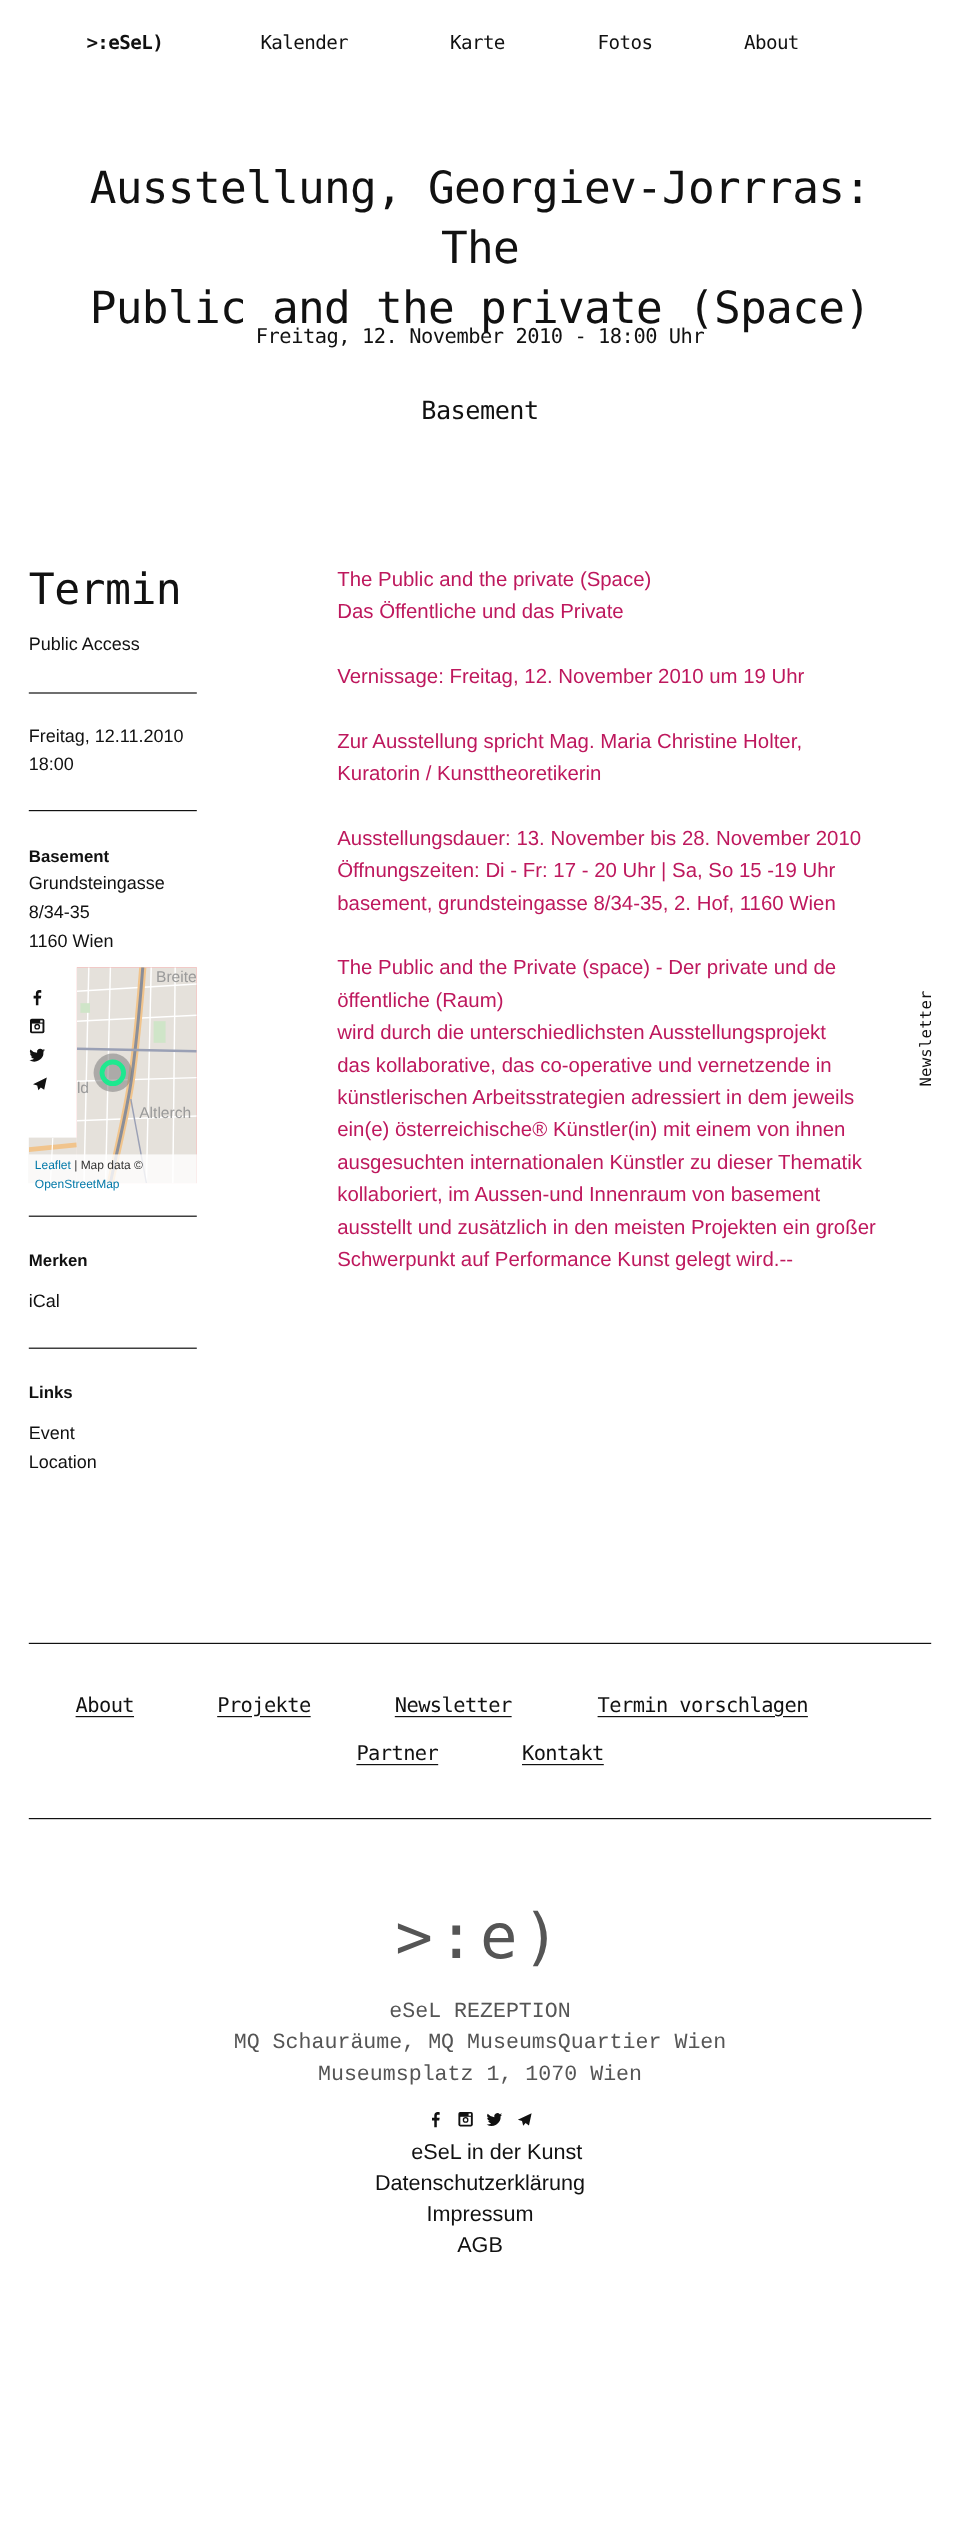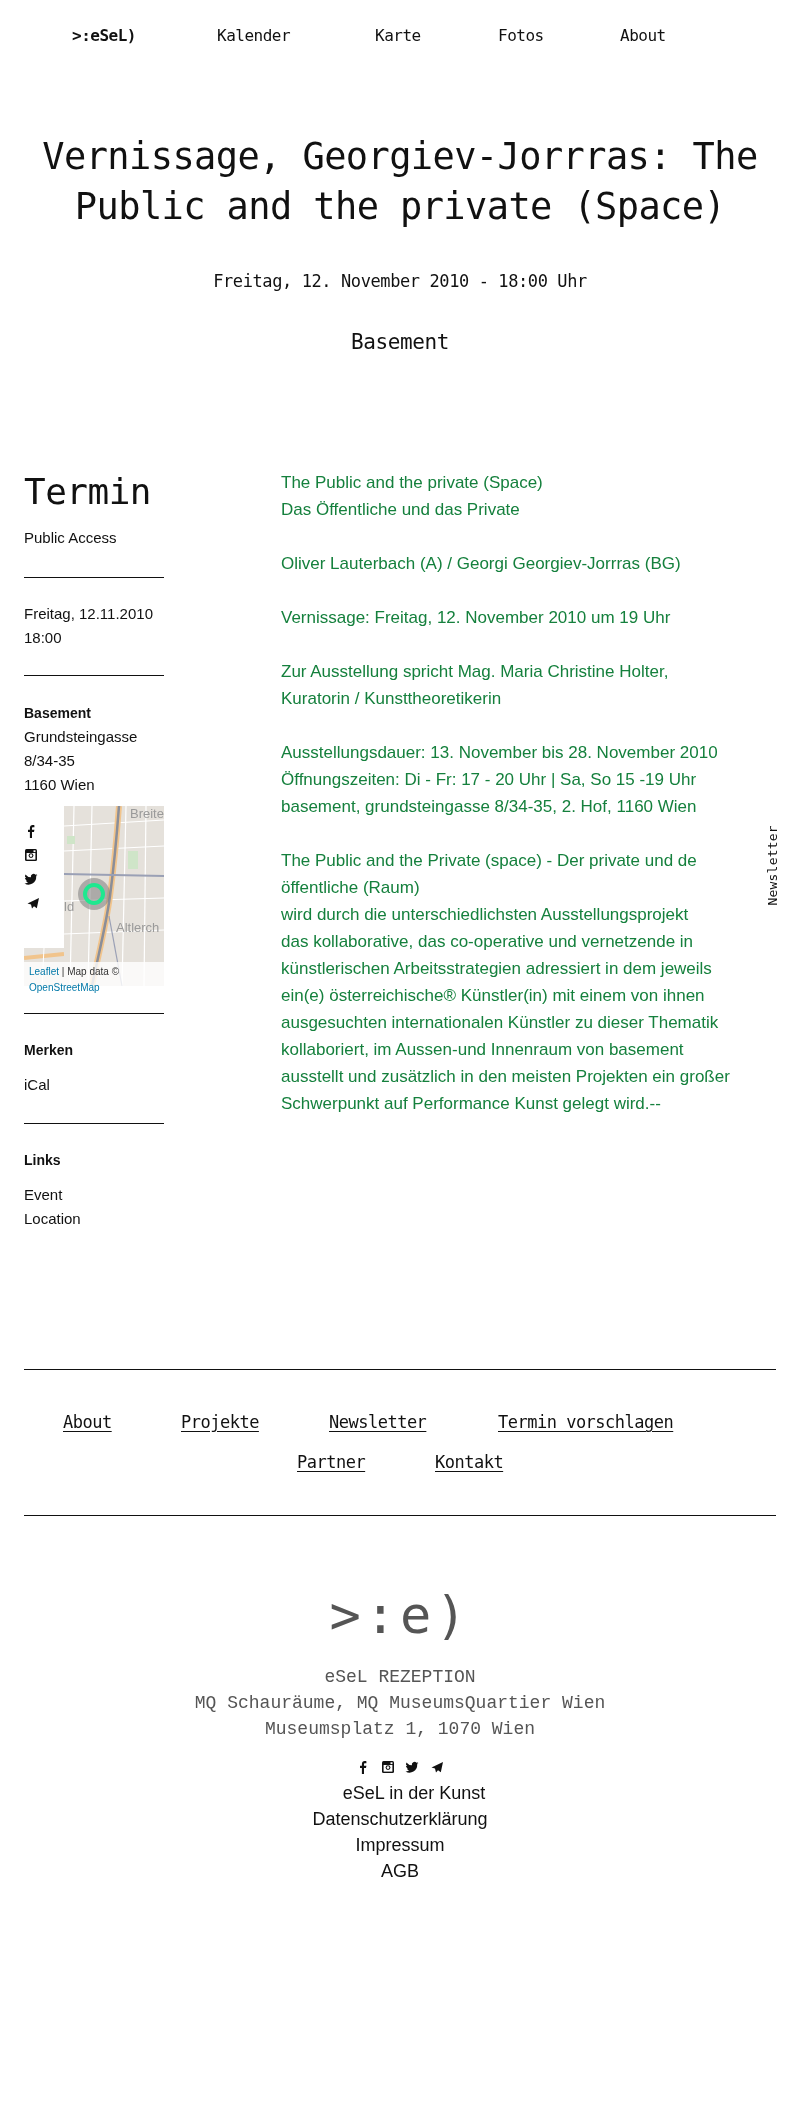--- a/index.html
+++ b/index.html
@@ -27,21 +27,21 @@
 
     .map { position: absolute; left: 40px; top: 340px; width: 100px; height: 180px; background: #fca5a5; overflow: hidden; }
     .map svg { display: block; }
     .attrib { position: absolute; left: 0; top: 492px; width: 140px; height: 36px; background: rgba(255,255,255,0.8); font-size: 10px; line-height: 16px; padding: 2px 5px; color: #333; }
     .attrib .lnk { color: #0078a8; }
 
     .social-side { position: absolute; left: 0; top: 358px; width: 16px; }
     .social-side .ic { display: block; width: 14px; height: 14px; margin-bottom: 10px; }
 
     
-    .content { position: absolute; left: 281px; top: 469px; width: 500px; font-size: 17px; line-height: 27px; color: #15803d; }
+    .content { position: absolute; left: 281px; top: 469px; width: 500px; font-size: 17px; line-height: 27px; color: #be185d; }
     .content p { margin-bottom: 27px; white-space: nowrap; }
 
     .newsletter-vert { position: absolute; left: 762px; top: 826px; width: 16px; height: 80px; }
     .newsletter-vert span { position: absolute; left: -30px; top: 32px; width: 80px; transform: rotate(-90deg); font-size: 13px; text-align: center; letter-spacing: 0.2px; }
 
     
     .footer-rule { position: absolute; left: 24px; width: 752px; border: 0; border-top: 1.5px solid #111; }
     .footer-link { position: absolute; font-size: 17px; letter-spacing: -0.5px; line-height: 22px; text-decoration: underline; text-underline-offset: 3px; }
 
     
@@ -56,21 +56,21 @@
 
 <nav class="topnav mono">
   <a class="item logo" style="left:72px;">&gt;:eSeL)</a>
   <a class="item" style="left:217px;">Kalender</a>
   <a class="item" style="left:375px;">Karte</a>
   <a class="item" style="left:498px;">Fotos</a>
   <a class="item" style="left:620px;">About</a>
 </nav>
 
 <h1 class="event-title mono">
-  <span style="display:block">Vernissage, Georgiev-Jorrras: The</span>
+  <span style="display:block">Ausstellung, Georgiev-Jorrras: The</span>
   <span style="display:block">Public and the private (Space)</span>
 </h1>
 <div class="event-date mono">Freitag, 12. November 2010 - 18:00 Uhr</div>
 <div class="event-venue mono">Basement</div>
 
 <aside class="sidebar">
   <div class="abs mono sb-heading" style="top:0px;">Termin</div>
   <div class="abs" style="top:60px;">Public Access</div>
   <hr class="sb-rule" style="top:111px;">
   <div class="abs" style="top:136px;">Freitag, 12.11.2010</div>
@@ -146,23 +146,20 @@
   <a class="abs" style="top:717px;">Event</a>
   <a class="abs" style="top:741px;">Location</a>
 </aside>
 
 <main class="content">
   <p>
     <span style="display:block">The Public and the private (Space)</span>
     <span style="display:block">Das Öffentliche und das Private</span>
   </p>
   <p>
-    <span style="display:block">Oliver Lauterbach (A) / Georgi Georgiev-Jorrras (BG)</span>
-  </p>
-  <p>
     <span style="display:block">Vernissage: Freitag, 12. November 2010 um 19 Uhr</span>
   </p>
   <p>
     <span style="display:block">Zur Ausstellung spricht Mag. Maria Christine Holter,</span>
     <span style="display:block">Kuratorin / Kunsttheoretikerin</span>
   </p>
   <p>
     <span style="display:block">Ausstellungsdauer: 13. November bis 28. November 2010</span>
     <span style="display:block">Öffnungszeiten: Di - Fr: 17 - 20 Uhr | Sa, So 15 -19 Uhr</span>
     <span style="display:block">basement, grundsteingasse 8/34-35, 2. Hof, 1160 Wien</span>

